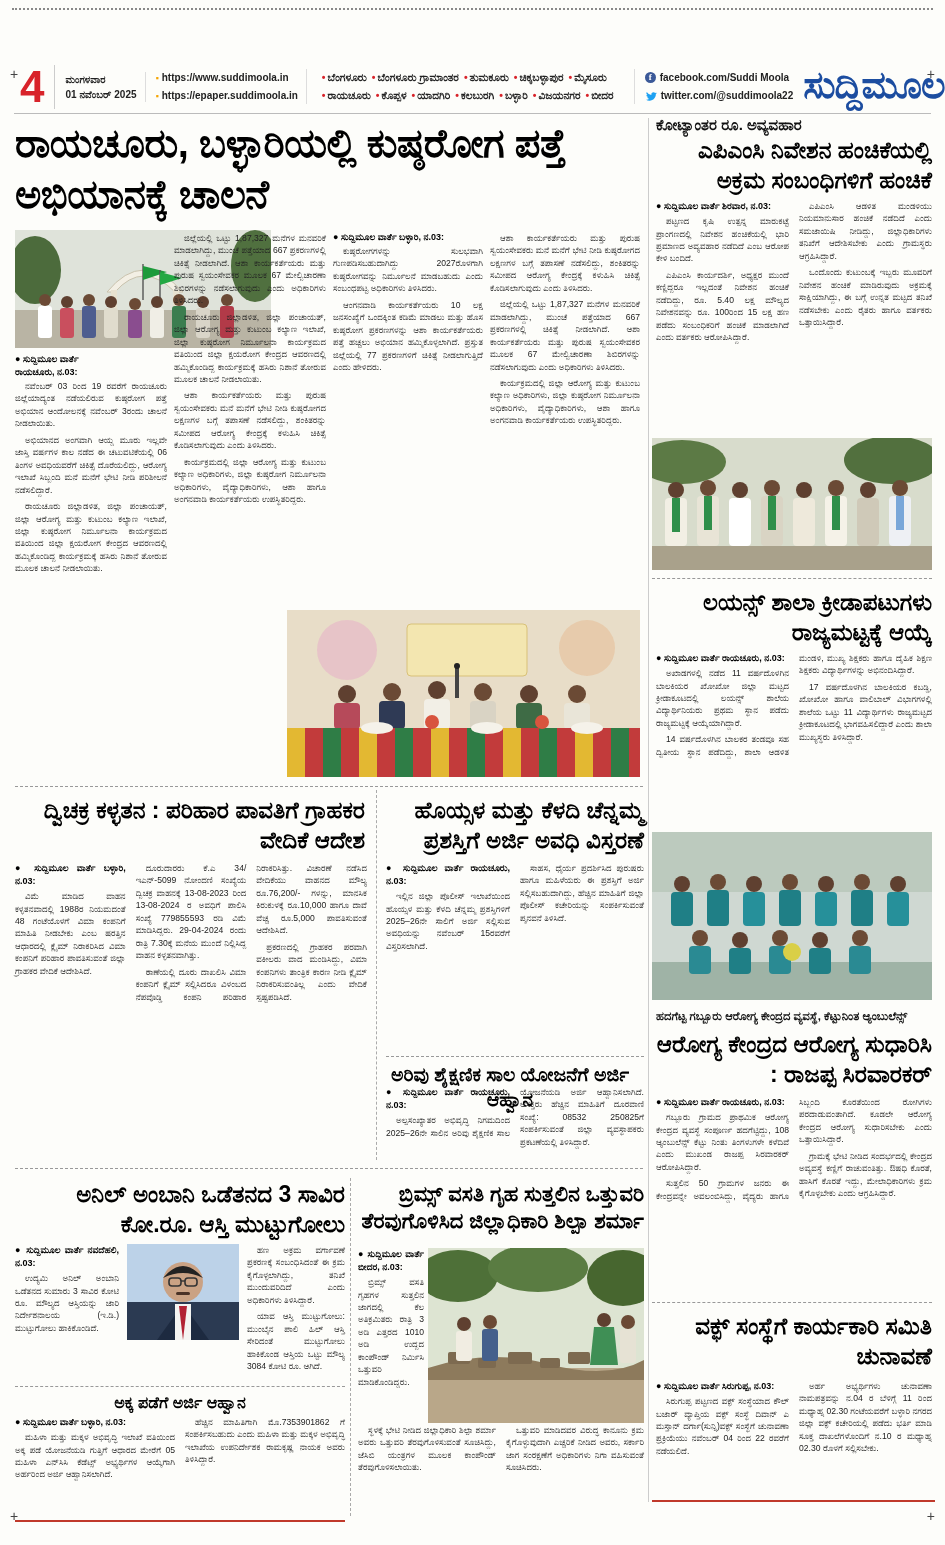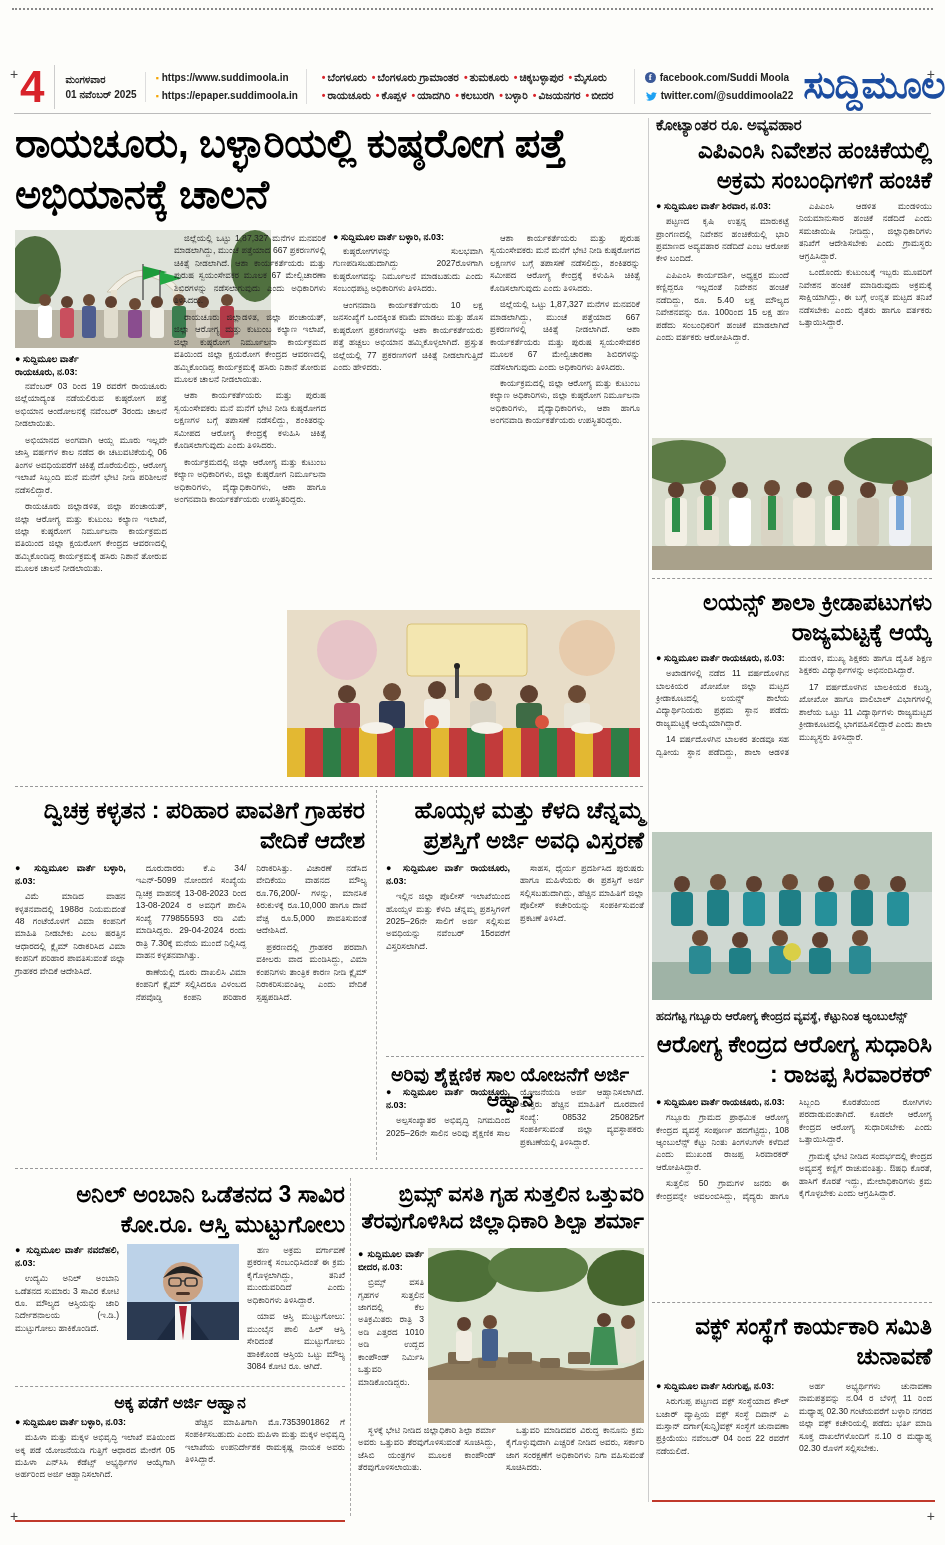--- a/index.html
+++ b/index.html
@@ -223,21 +223,21 @@
     </div>
   </div>
 
   <div class="vrule-dash" style="left:376px;top:790px;height:370px"></div>
 
   <div class="abs headline-lg" style="left:386px;top:796px;width:258px">ಹೊಯ್ಸಳ ಮತ್ತು ಕೆಳದಿ ಚೆನ್ನಮ್ಮ ಪ್ರಶಸ್ತಿಗೆ ಅರ್ಜಿ ಅವಧಿ ವಿಸ್ತರಣೆ</div>
   <div class="abs" style="left:386px;top:862px;width:258px;height:188px">
     <div class="body-txt cols2" style="height:100%">
       <div class="byline">● ಸುದ್ದಿಮೂಲ ವಾರ್ತೆ ರಾಯಚೂರು, ನ.03:</div>
       <p>ಇಲ್ಲಿನ ಜಿಲ್ಲಾ ಪೊಲೀಸ್ ಇಲಾಖೆಯಿಂದ ಹೊಯ್ಸಳ ಮತ್ತು ಕೆಳದಿ ಚೆನ್ನಮ್ಮ ಪ್ರಶಸ್ತಿಗಳಿಗೆ 2025–26ನೇ ಸಾಲಿಗೆ ಅರ್ಜಿ ಸಲ್ಲಿಸುವ ಅವಧಿಯನ್ನು ನವೆಂಬರ್ 15ರವರೆಗೆ ವಿಸ್ತರಿಸಲಾಗಿದೆ.</p>
-      <p>ಸಾಹಸ, ಧೈರ್ಯ ಪ್ರದರ್ಶಿಸಿದ ಪುರುಷರು ಹಾಗೂ ಮಹಿಳೆಯರು ಈ ಪ್ರಶಸ್ತಿಗೆ ಅರ್ಜಿ ಸಲ್ಲಿಸಬಹುದಾಗಿದ್ದು, ಹೆಚ್ಚಿನ ಮಾಹಿತಿಗೆ ಜಿಲ್ಲಾ ಪೊಲೀಸ್ ಕಚೇರಿಯನ್ನು ಸಂಪರ್ಕಿಸುವಂತೆ ಪ್ರಕಟಣೆ ತಿಳಿಸಿದೆ.</p>
+      <p>ಸಾಹಸ, ಧೈರ್ಯ ಪ್ರದರ್ಶಿಸಿದ ಪುರುಷರು ಹಾಗೂ ಮಹಿಳೆಯರು ಈ ಪ್ರಶಸ್ತಿಗೆ ಅರ್ಜಿ ಸಲ್ಲಿಸಬಹುದಾಗಿದ್ದು, ಹೆಚ್ಚಿನ ಮಾಹಿತಿಗೆ ಜಿಲ್ಲಾ ಪೊಲೀಸ್ ಕಚೇರಿಯನ್ನು ಸಂಪರ್ಕಿಸುವಂತೆ ಪ್ಶನವನೆ ತಿಳಿಸಿದೆ.</p>
     </div>
   </div>
 
   <div class="sep-dash" style="left:386px;top:1056px;width:258px"></div>
 
   <div class="abs headline-sm" style="left:381px;top:1063px;width:258px;font-size:19px">ಅರಿವು ಶೈಕ್ಷಣಿಕ ಸಾಲ ಯೋಜನೆಗೆ ಅರ್ಜಿ ಆಹ್ವಾನ</div>
   <div class="abs" style="left:386px;top:1086px;width:258px;height:74px">
     <div class="body-txt cols2" style="height:100%">
       <div class="byline">● ಸುದ್ದಿಮೂಲ ವಾರ್ತೆ ರಾಯಚೂರು, ನ.03:</div>
       <p>ಅಲ್ಪಸಂಖ್ಯಾತರ ಅಭಿವೃದ್ಧಿ ನಿಗಮದಿಂದ 2025–26ನೇ ಸಾಲಿನ ಅರಿವು ಶೈಕ್ಷಣಿಕ ಸಾಲ ಯೋಜನೆಯಡಿ ಅರ್ಜಿ ಆಹ್ವಾನಿಸಲಾಗಿದೆ. ಆಸಕ್ತರು ಹೆಚ್ಚಿನ ಮಾಹಿತಿಗೆ ದೂರವಾಣಿ ಸಂಖ್ಯೆ: 08532 250825ಗೆ ಸಂಪರ್ಕಿಸುವಂತೆ ಜಿಲ್ಲಾ ವ್ಯವಸ್ಥಾಪಕರು ಪ್ರಕಟಣೆಯಲ್ಲಿ ತಿಳಿಸಿದ್ದಾರೆ.</p>

